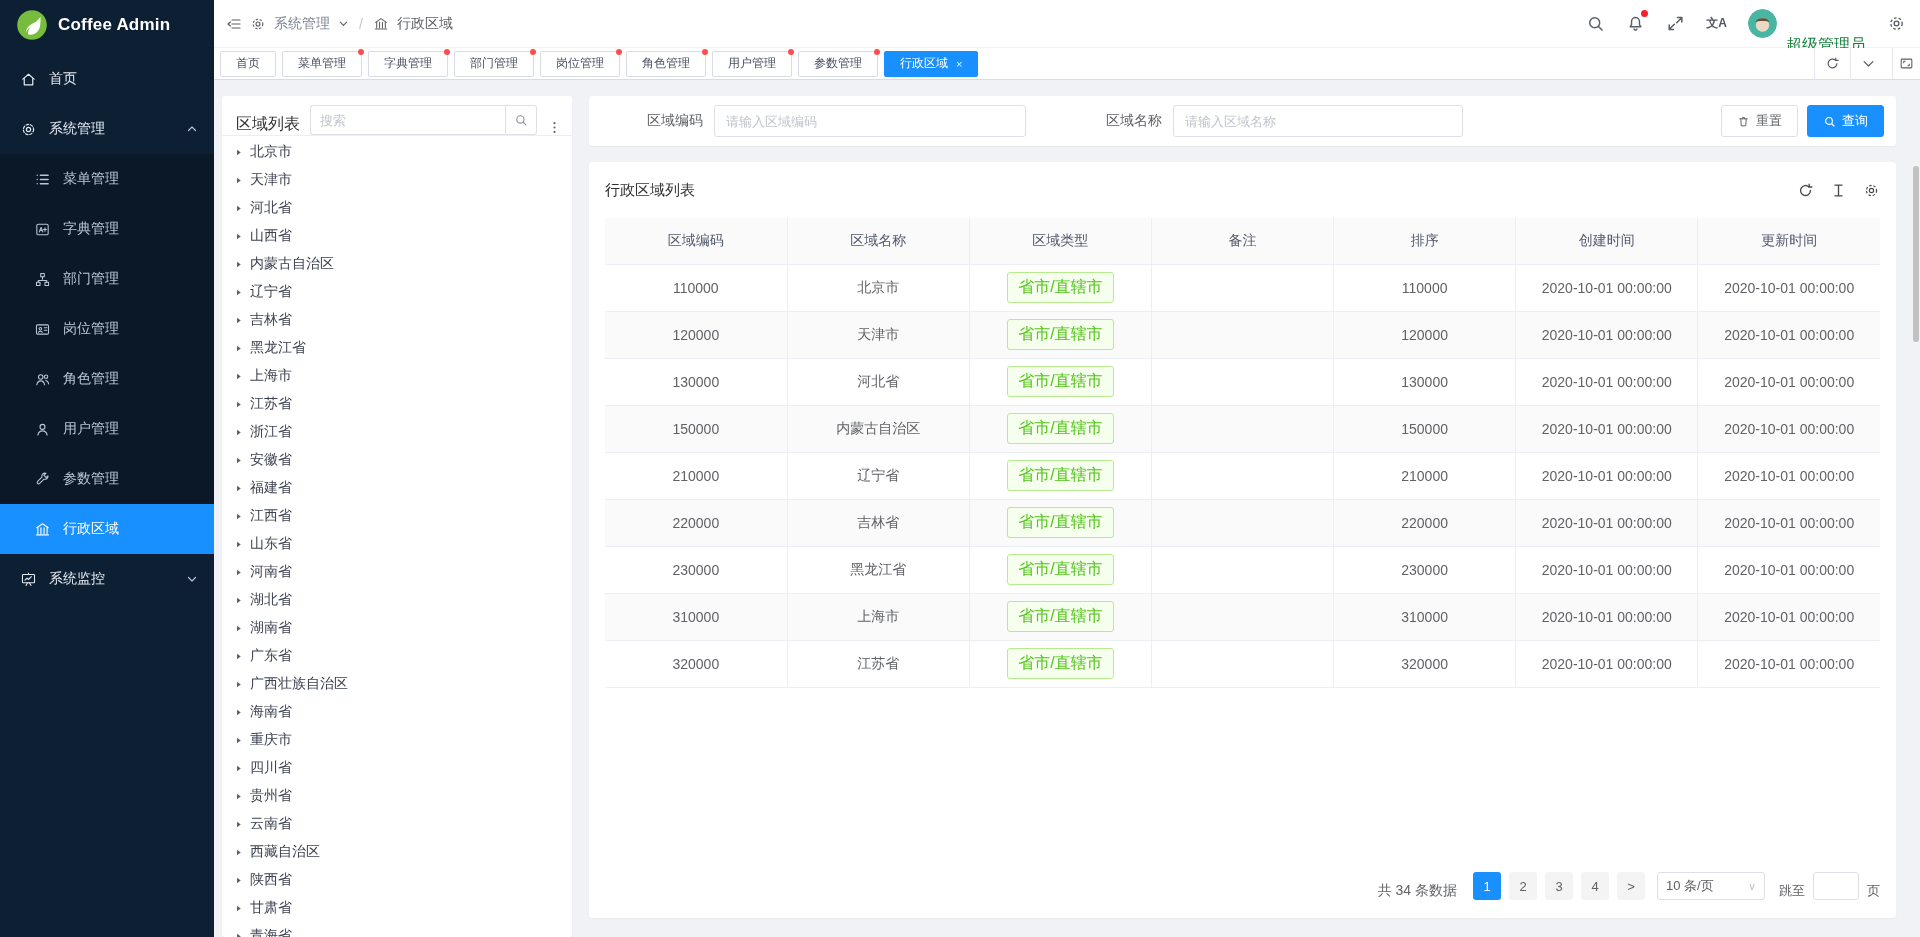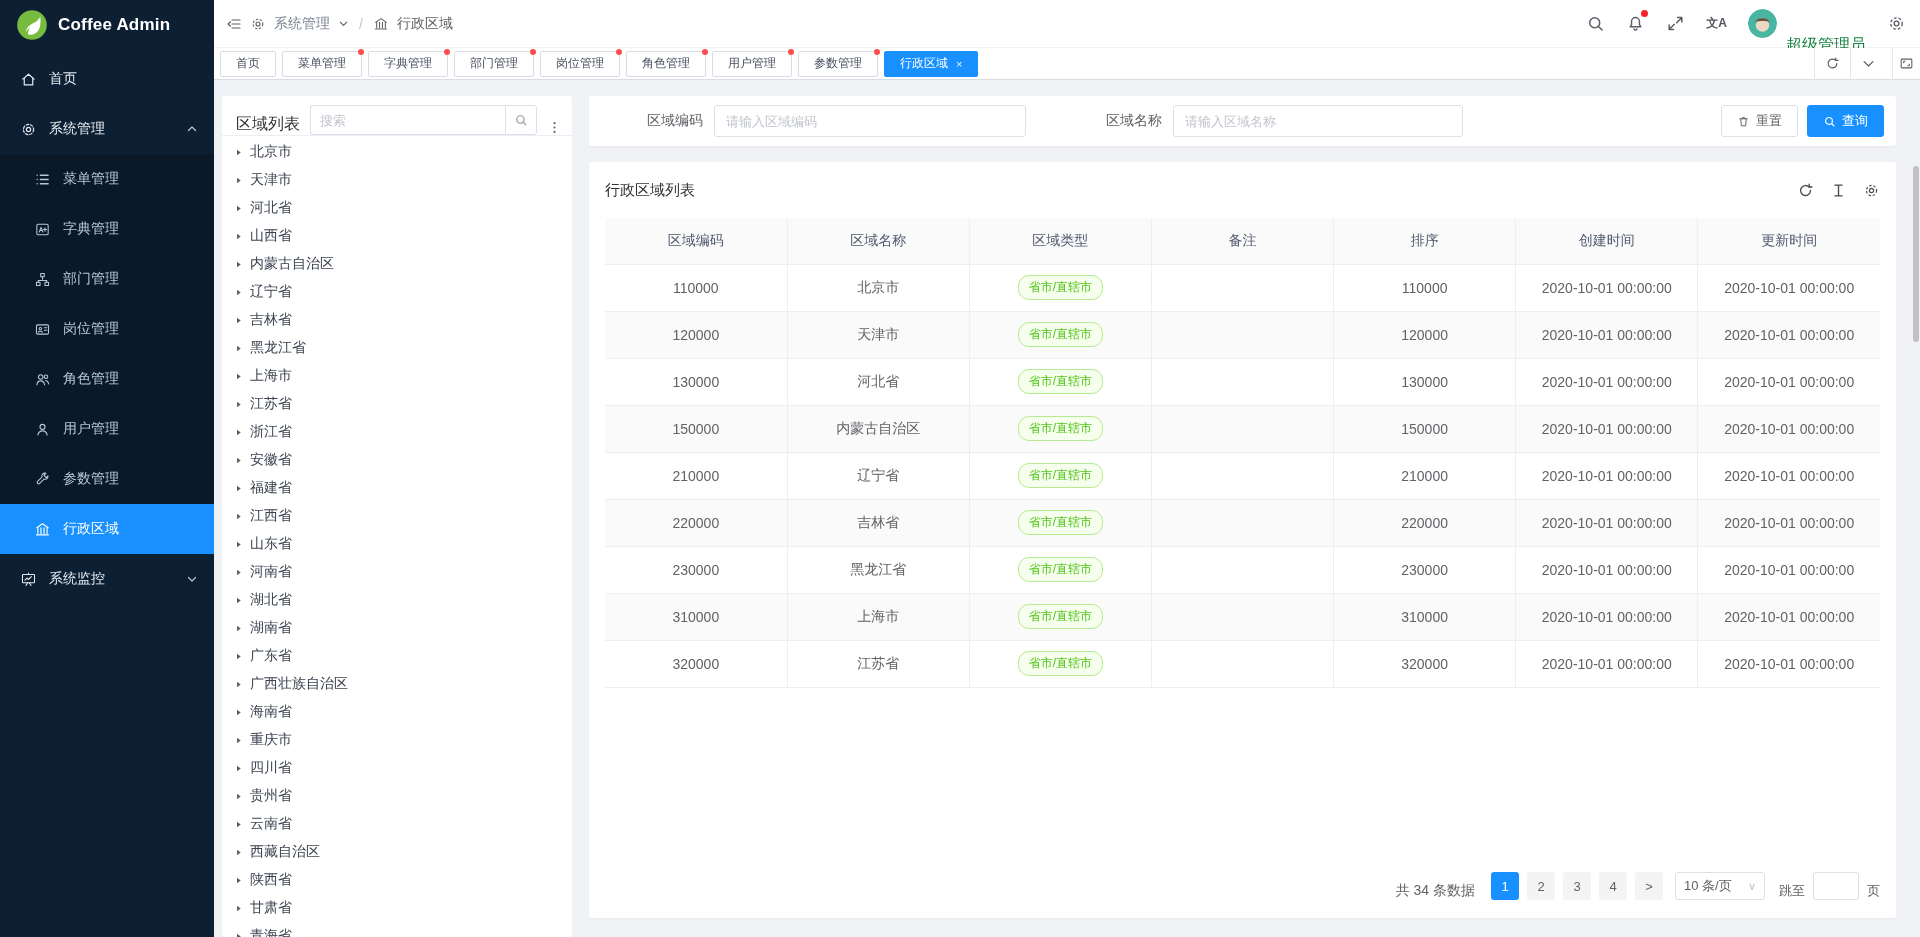--- a/index.html
+++ b/index.html
@@ -91,27 +91,27 @@
   .tc-head { height:56px; display:flex; align-items:center;justify-content:flex-end; }
   .tc-title { font-size:15px; color:#303133; }
   .tc-icons { margin-left:auto; display:flex; align-items:center; gap:16px; color:#46494f; }
   .tc-icons .ic { width:17px; height:17px; display:inline-flex; cursor:pointer; }
   .tc-icons .ic svg { width:17px; height:17px; }
   table.grid { width:100%; border-collapse:collapse; table-layout:fixed; }
   table.grid th { height:46px; background:#fafafa; font-weight:500; font-size:14px; color:#515a6e; border-bottom:1px solid #ebeef5; border-right:1px solid #ebeef5; text-align:center; }
   table.grid th:last-child, table.grid td:last-child { border-right:none; }
   table.grid td { height:47px; font-size:14px; color:#606266; text-align:center; border-bottom:1px solid #ebeef5; border-right:1px solid #ebeef5; background:#fff; }
   table.grid tr:nth-child(even) td { background:#fafafa; }
-  .tag-green { display:inline-block; padding:4px 10px; font-size:12px; color:#52c41a; background:#f6ffed; border:1px solid #b7eb8f; border-radius:11px; line-height:1.3; }
+  .tag-green { display:inline-block; padding:4px 10px; font-size:16px; color:#52c41a; background:#f6ffed; border:1px solid #b7eb8f; border-radius:3px; line-height:1.3; }
 
   .pager { margin-top:auto; display:flex; align-items:flex-end; justify-content:flex-end; gap:8px; padding:14px 0 18px; font-size:13px; color:#606266; }
   .pager .total { margin-right:8px; font-size:14px; }
   .pbtn { min-width:28px; height:28px; display:flex; align-items:center; justify-content:center; border-radius:3px; background:#f4f4f5; color:#606266; font-size:13px; cursor:pointer; padding:0 6px; }
   .pbtn.active { background:#1890ff; color:#fff; }
-  .psel { width:90px; height:28px; border:1px solid #dcdfe6; border-radius:3px; display:flex; align-items:center; justify-content:space-between; padding:0 8px; background:#fff; cursor:pointer; margin-left:4px; }
+  .psel { width:108px; height:28px; border:1px solid #dcdfe6; border-radius:3px; display:flex; align-items:center; justify-content:space-between; padding:0 8px; background:#fff; cursor:pointer; margin-left:4px; }
   .psel .cv { color:#c0c4cc; font-size:11px; }
   .jump { margin-left:6px; }
   .jump-input { width:46px; height:28px; border:1px solid #dcdfe6; border-radius:3px; outline:none; padding:0 6px; font-family:inherit; }
 
   
   .scroll-thumb { position:absolute; right:1px; top:86px; width:6px; height:176px; background:#c1c1c1; border-radius:3px; }
 </style>
 </head>
 <body>
 

